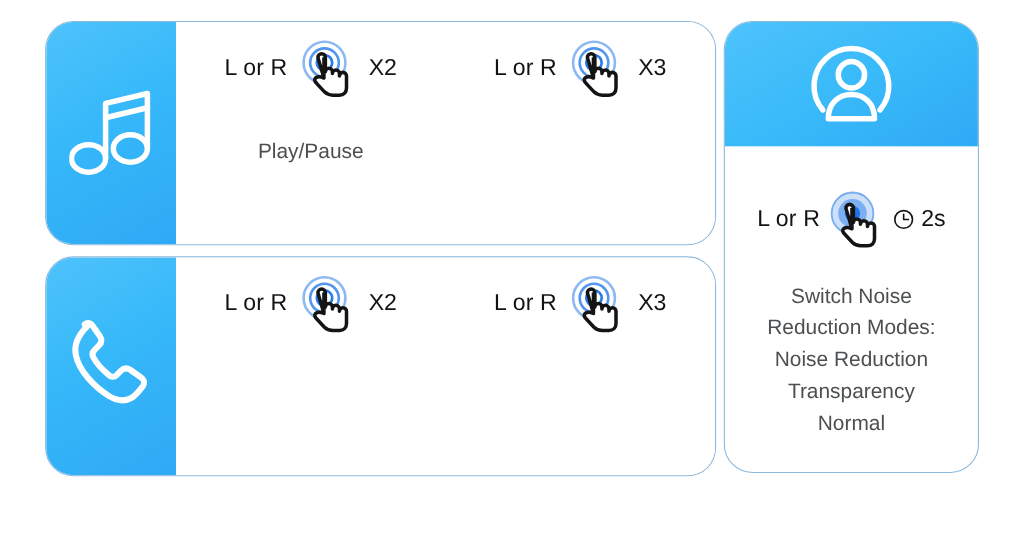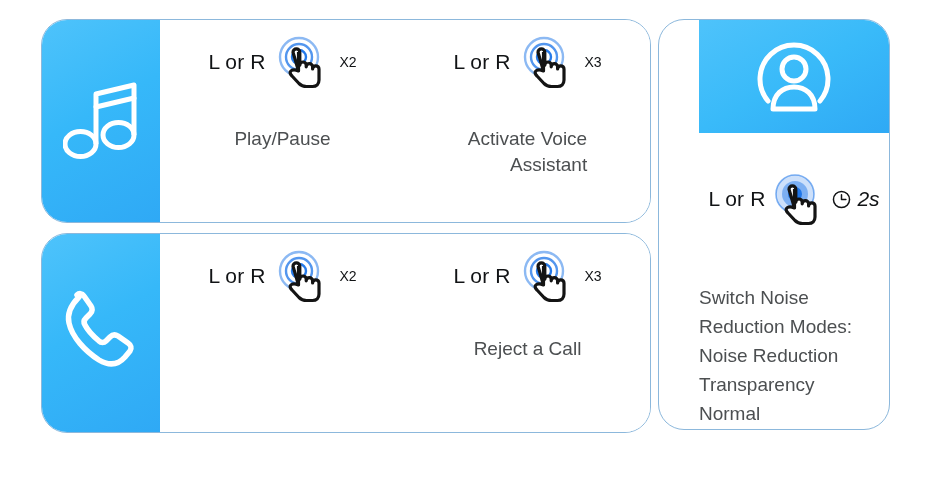--- a/index.html
+++ b/index.html
@@ -16,21 +16,20 @@
   }
 
   
   .card {
     position: absolute;
     background: #ffffff;
     border: 1.5px solid #8cb8dc;
     border-radius: 26px;
     box-sizing: border-box;
     overflow: hidden;
-    padding-left: 40px;
   }
 
   
   #card-music  { left: 41px;  top: 19px;  width: 610px; height: 204px; }
   #card-call   { left: 41px;  top: 233px; width: 610px; height: 200px; }
 
   .card-inner {
     position: absolute;
     inset: 0;
     display: flex;
@@ -72,21 +71,21 @@
     gap: 14px;
     height: 40px;
   }
   .side-label {
     font-size: 21px;
     color: #111315;
     letter-spacing: .1px;
     white-space: nowrap;
   }
   .count-label {
-    font-size: 14px;
+    font-size: 21px;
     color: #111315;
     white-space: nowrap;
   }
   .tap-wrap {
     position: relative;
     width: 46px;
     height: 46px;
     flex: 0 0 46px;
   }
   .tap-wrap svg {
@@ -131,29 +130,28 @@
     gap: 10px;
     height: 40px;
   }
   .clock-dur {
     display: flex;
     align-items: center;
     gap: 5px;
     font-size: 21px;
     color: #111315;
     white-space: nowrap;
-    font-style: italic;
   }
   .clock-dur svg { display: block; }
   .noise-caption {
-    margin-top: 64px;
+    margin-top: 36px;
     font-size: 19px;
     line-height: 29px;
     color: #4c4f51;
-    text-align: left;
+    text-align: center;
     white-space: pre-line;
     width: 100%;
   }
 </style>
 </head>
 <body>
 
 <div class="card" id="card-music">
   <div class="card-inner">
 
@@ -200,22 +198,20 @@
               <circle cx="28" cy="24" r="19" stroke="#1a73e8" stroke-width="2.4" opacity=".5"></circle>
               <path d="M27.5 19 v19 M27.5 38 c0 0 -4.5 -2 -7 -0.5 c-2.5 1.5 -1 4 0.5 5.5 l7 7.5
                        c2 2 4.5 3 7.5 3 h6 c4 0 6.5 -2.5 6.5 -6.5 v-11 c0 -1.8 -1.4 -3.2 -3.2 -3.2
                        c-1.8 0 -3.2 1.4 -3.2 3.2 v-2.2 c0 -1.8 -1.4 -3.2 -3.2 -3.2 c-1.8 0 -3.2 1.4 -3.2 3.2
                        v-1.6 c0 -1.8 -1.4 -3.2 -3.2 -3.2 c-1.8 0 -3.2 1.4 -3.2 3.2 v-13 c0 -1.9 -1.5 -3.4 -3.4 -3.4
                        c-1.9 0 -3.4 1.5 -3.4 3.4 z" fill="#ffffff" stroke="#141414" stroke-width="3.2" stroke-linejoin="round"></path>
             </svg>
           </span>
           <span class="count-label">X3</span>
         </div>
-        <div class="caption">Activate Voice
-Assistant</div>
       </div>
 
     </div>
   </div>
 </div>
 
 <div class="card" id="card-call">
   <div class="card-inner">
 
     <div class="icon-panel">
@@ -260,21 +256,20 @@
               <circle cx="28" cy="24" r="19" stroke="#1a73e8" stroke-width="2.4" opacity=".5"></circle>
               <path d="M27.5 19 v19 M27.5 38 c0 0 -4.5 -2 -7 -0.5 c-2.5 1.5 -1 4 0.5 5.5 l7 7.5
                        c2 2 4.5 3 7.5 3 h6 c4 0 6.5 -2.5 6.5 -6.5 v-11 c0 -1.8 -1.4 -3.2 -3.2 -3.2
                        c-1.8 0 -3.2 1.4 -3.2 3.2 v-2.2 c0 -1.8 -1.4 -3.2 -3.2 -3.2 c-1.8 0 -3.2 1.4 -3.2 3.2
                        v-1.6 c0 -1.8 -1.4 -3.2 -3.2 -3.2 c-1.8 0 -3.2 1.4 -3.2 3.2 v-13 c0 -1.9 -1.5 -3.4 -3.4 -3.4
                        c-1.9 0 -3.4 1.5 -3.4 3.4 z" fill="#ffffff" stroke="#141414" stroke-width="3.2" stroke-linejoin="round"></path>
             </svg>
           </span>
           <span class="count-label">X3</span>
         </div>
-        <div class="caption tight">Reject a Call</div>
       </div>
 
     </div>
   </div>
 </div>
 
 <div class="card" id="card-noise">
 
   <div class="noise-head">
     <span>

